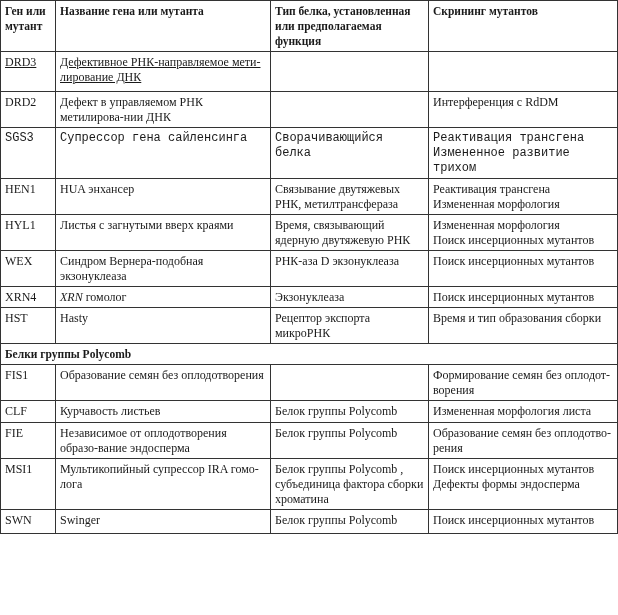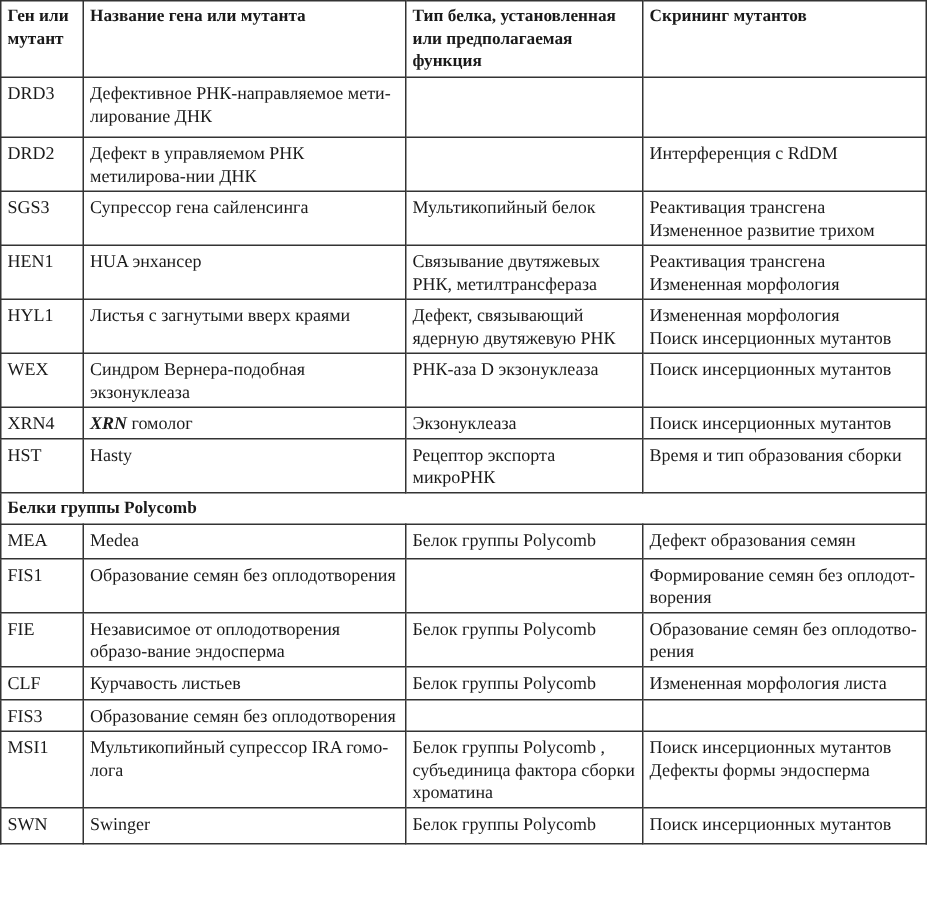--- a/index.html
+++ b/index.html
@@ -3,77 +3,77 @@
 <meta charset="utf-8">
 <style>
   html, body { margin: 0; padding: 0; background: #fff; }
   body { width: 618px; height: 615px; overflow: hidden; font-family: "Liberation Serif", "DejaVu Serif", serif; color: #1a1a1a; }
   table { border-collapse: collapse; width: 617px; table-layout: fixed; margin: 0; }
   td, th { border: 1px solid #333; vertical-align: top; padding: 3px 4px 2px 4px; font-size: 12px; line-height: 15px; text-align: left; font-weight: normal; overflow: hidden; }
   th { font-weight: bold; font-size: 11.5px; }
   col.c1 { width: 55px; } col.c2 { width: 215px; } col.c3 { width: 158px; } col.c4 { width: 189px; }
   .group td { font-weight: bold; font-size: 11.5px; }
   .line { display: block; }
-  em { font-style: italic; font-weight: bold; }
+  em { font-style: italic; }
 </style>
 </head>
 <body>
 
 <table>
   <colgroup>
       <col class="c1">
       <col class="c2">
       <col class="c3">
       <col class="c4">
     </colgroup>
   <thead>
     <tr style="height:40px">
       <th>Ген или мутант</th>
       <th>Название гена или мутанта</th>
       <th>Тип белка, установленная или предполагаемая функция</th>
       <th>Скрининг мутантов</th>
     </tr>
   </thead>
   <tbody id="tbody-main">
-      <tr style="height: 40px;">
+      <tr style="height: 40px; text-decoration: underline;">
         <td>DRD3</td>
         <td>Дефективное РНК-направляемое мети-лирование ДНК</td>
         <td></td>
         <td></td>
       </tr>
       <tr style="height: 35px;">
         <td>DRD2</td>
         <td>Дефект в управляемом РНК метилирова-нии ДНК</td>
         <td></td>
         <td>
           <span class="line">Интерференция с RdDM</span>
         </td>
       </tr>
-      <tr style="height: 34px;">
+      <tr style="height: 34px; font-family: Liberation Mono, monospace;">
         <td>SGS3</td>
         <td>Супрессор гена сайленсинга</td>
-        <td>Мультикопийный белок</td>
+        <td>Сворачивающийся белка</td>
         <td>
           <span class="line">Реактивация трансгена</span>
           <span class="line">Измененное развитие трихом</span>
         </td>
       </tr>
       <tr style="height: 35px; margin-top: 17px;">
         <td>HEN1</td>
         <td>HUA энхансер</td>
         <td>Связывание двутяжевых РНК, метилтрансфераза</td>
         <td>
           <span class="line">Реактивация трансгена</span>
           <span class="line">Измененная морфология</span>
         </td>
       </tr>
       <tr style="height: 34px;">
         <td>HYL1</td>
         <td>Листья с загнутыми вверх краями</td>
-        <td>Дефект, связывающий ядерную двутяжевую РНК</td>
+        <td>Время, связывающий ядерную двутяжевую РНК</td>
         <td>
           <span class="line">Измененная морфология</span>
           <span class="line">Поиск инсерционных мутантов</span>
         </td>
       </tr>
       <tr style="height: 22px;">
         <td>WEX</td>
         <td>Синдром Вернера-подобная экзонуклеаза</td>
         <td>РНК-аза D экзонуклеаза</td>
         <td>
@@ -92,57 +92,43 @@
         <td>HST</td>
         <td>Hasty</td>
         <td>Рецептор экспорта микроРНК</td>
         <td>
           <span class="line">Время и тип образования сборки</span>
         </td>
       </tr>
       <tr class="group" style="height: 21px;">
         <td colspan="4">Белки группы Polycomb</td>
       </tr>
-      <tr style="height: 23px;">
-        <td>MEA</td>
-        <td>Medea</td>
-        <td>Белок группы Polycomb</td>
-        <td>
-          <span class="line">Дефект образования семян</span>
-        </td>
-      </tr>
       <tr style="height: 35px;">
         <td>FIS1</td>
         <td>Образование семян без оплодотворения</td>
         <td></td>
         <td>
           <span class="line">Формирование семян без оплодот-ворения</span>
-        </td>
-      </tr>
-      <tr style="height: 34px;">
-        <td>FIE</td>
-        <td>Независимое от оплодотворения образо-вание эндосперма</td>
-        <td>Белок группы Polycomb</td>
-        <td>
-          <span class="line">Образование семян без оплодотво-рения</span>
         </td>
       </tr>
       <tr style="height: 22px;">
         <td>CLF</td>
         <td>Курчавость листьев</td>
         <td>Белок группы Polycomb</td>
         <td>
           <span class="line">Измененная морфология листа</span>
         </td>
       </tr>
-      <tr style="height: 21px;">
-        <td>FIS3</td>
-        <td>Образование семян без оплодотворения</td>
-        <td></td>
-        <td></td>
+      <tr style="height: 34px;">
+        <td>FIE</td>
+        <td>Независимое от оплодотворения образо-вание эндосперма</td>
+        <td>Белок группы Polycomb</td>
+        <td>
+          <span class="line">Образование семян без оплодотво-рения</span>
+        </td>
       </tr>
       <tr style="height: 38px; margin-left: 36px;">
         <td>MSI1</td>
         <td>Мультикопийный супрессор IRA гомо-лога</td>
         <td>Белок группы Polycomb , субъединица фактора сборки хроматина</td>
         <td>
           <span class="line">Поиск инсерционных мутантов</span>
           <span class="line">Дефекты формы эндосперма</span>
         </td>
       </tr>

